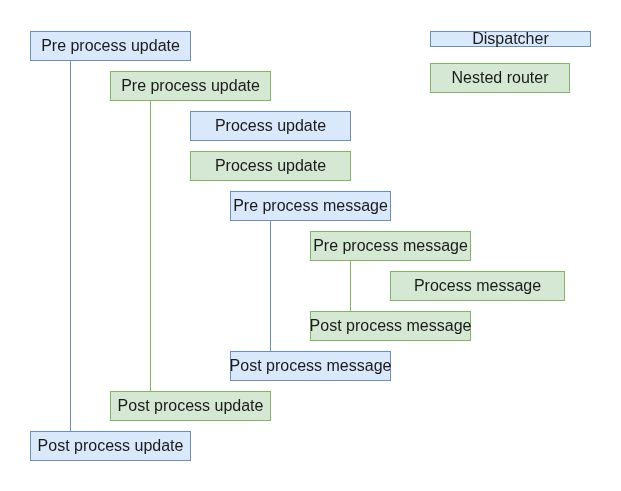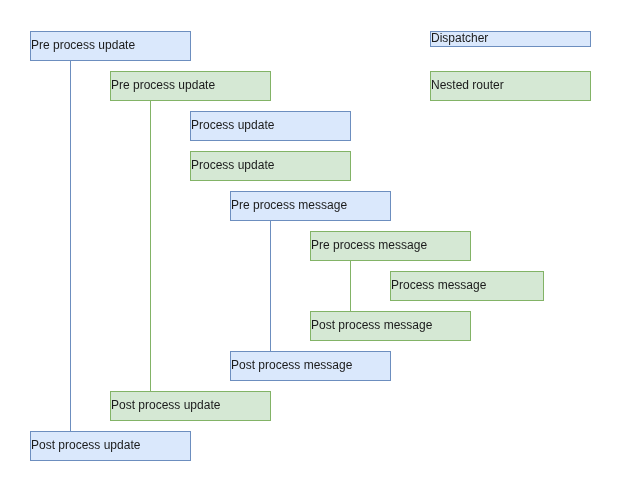--- a/index.html
+++ b/index.html
@@ -15,22 +15,22 @@
     width: 621px;
     height: 491px;
     background: #ffffff;
     overflow: hidden;
   }
   .node {
     position: absolute;
     box-sizing: border-box;
     display: flex;
     align-items: center;
-    justify-content: flex-start;
-    font-size: 12px;
+    justify-content: center;
+    font-size: 16px;
     line-height: 1.1;
     color: #1b1b1b;
     text-align: center;
     white-space: nowrap;
     border-width: 1px;
     border-style: solid;
   }
   .node.dispatcher {
     background: #dae8fc;
     border-color: #6c8ebf;
@@ -72,37 +72,37 @@
       </div>
       <div class="node router" style="left: 190px; top: 151px; width: 161px; height: 30px;">
         <span>Process update</span>
       </div>
       <div class="node dispatcher" style="left: 230px; top: 191px; width: 161px; height: 30px;">
         <span>Pre process message</span>
       </div>
       <div class="node router" style="left: 310px; top: 231px; width: 161px; height: 30px;">
         <span>Pre process message</span>
       </div>
-      <div class="node router" style="left: 390px; top: 271px; width: 154px; height: 30px;">
+      <div class="node router" style="left: 390px; top: 271px; width: 175px; height: 30px;">
         <span>Process message</span>
       </div>
       <div class="node router" style="left: 310px; top: 311px; width: 161px; height: 30px;">
         <span>Post process message</span>
       </div>
       <div class="node dispatcher" style="left: 230px; top: 351px; width: 161px; height: 30px;">
         <span>Post process message</span>
       </div>
       <div class="node router" style="left: 110px; top: 391px; width: 161px; height: 30px;">
         <span>Post process update</span>
       </div>
       <div class="node dispatcher" style="left: 30px; top: 431px; width: 161px; height: 30px;">
         <span>Post process update</span>
       </div>
     </div>
   <div id="legend-layer">
       <div class="node dispatcher" style="left: 430px; top: 31px; width: 161px; height: 16px;">
         <span>Dispatcher</span>
       </div>
-      <div class="node router" style="left: 430px; top: 71px; width: 161px; height: 30px;">
+      <div class="node router" style="left: 430px; top: 63px; width: 140px; height: 30px;">
         <span>Nested router</span>
       </div>
     </div>
 </div>
 
 </body></html>

